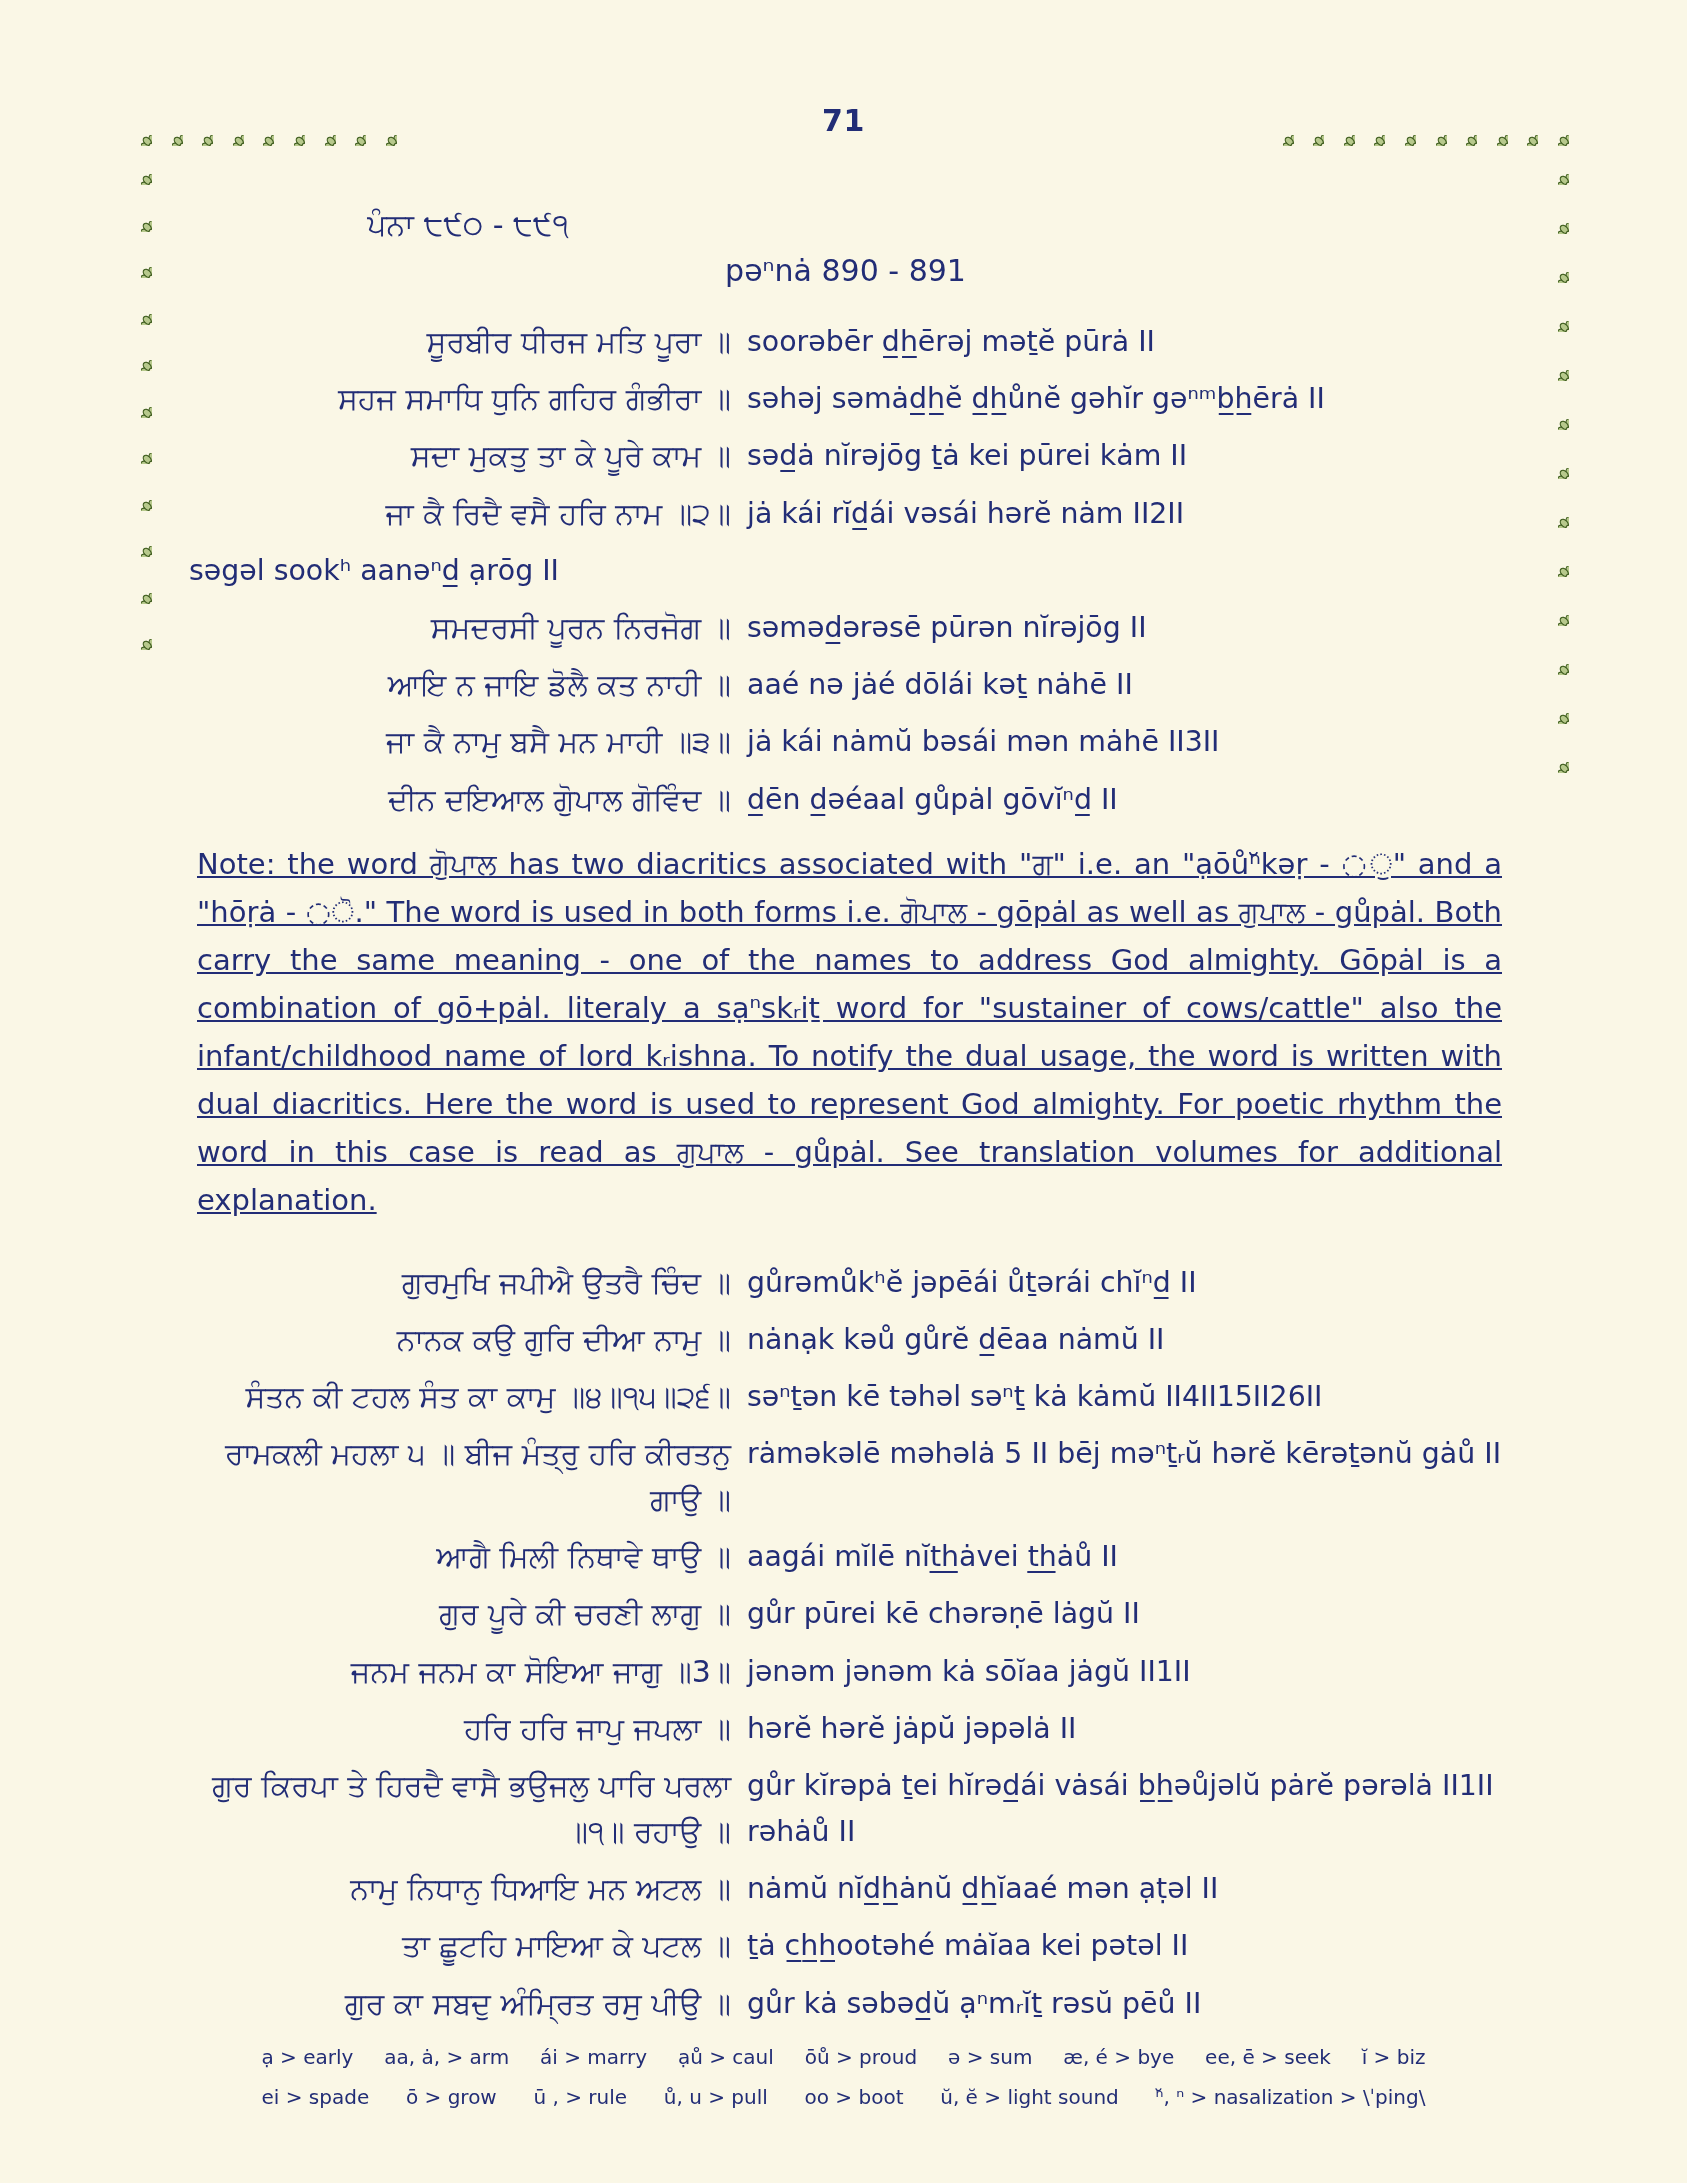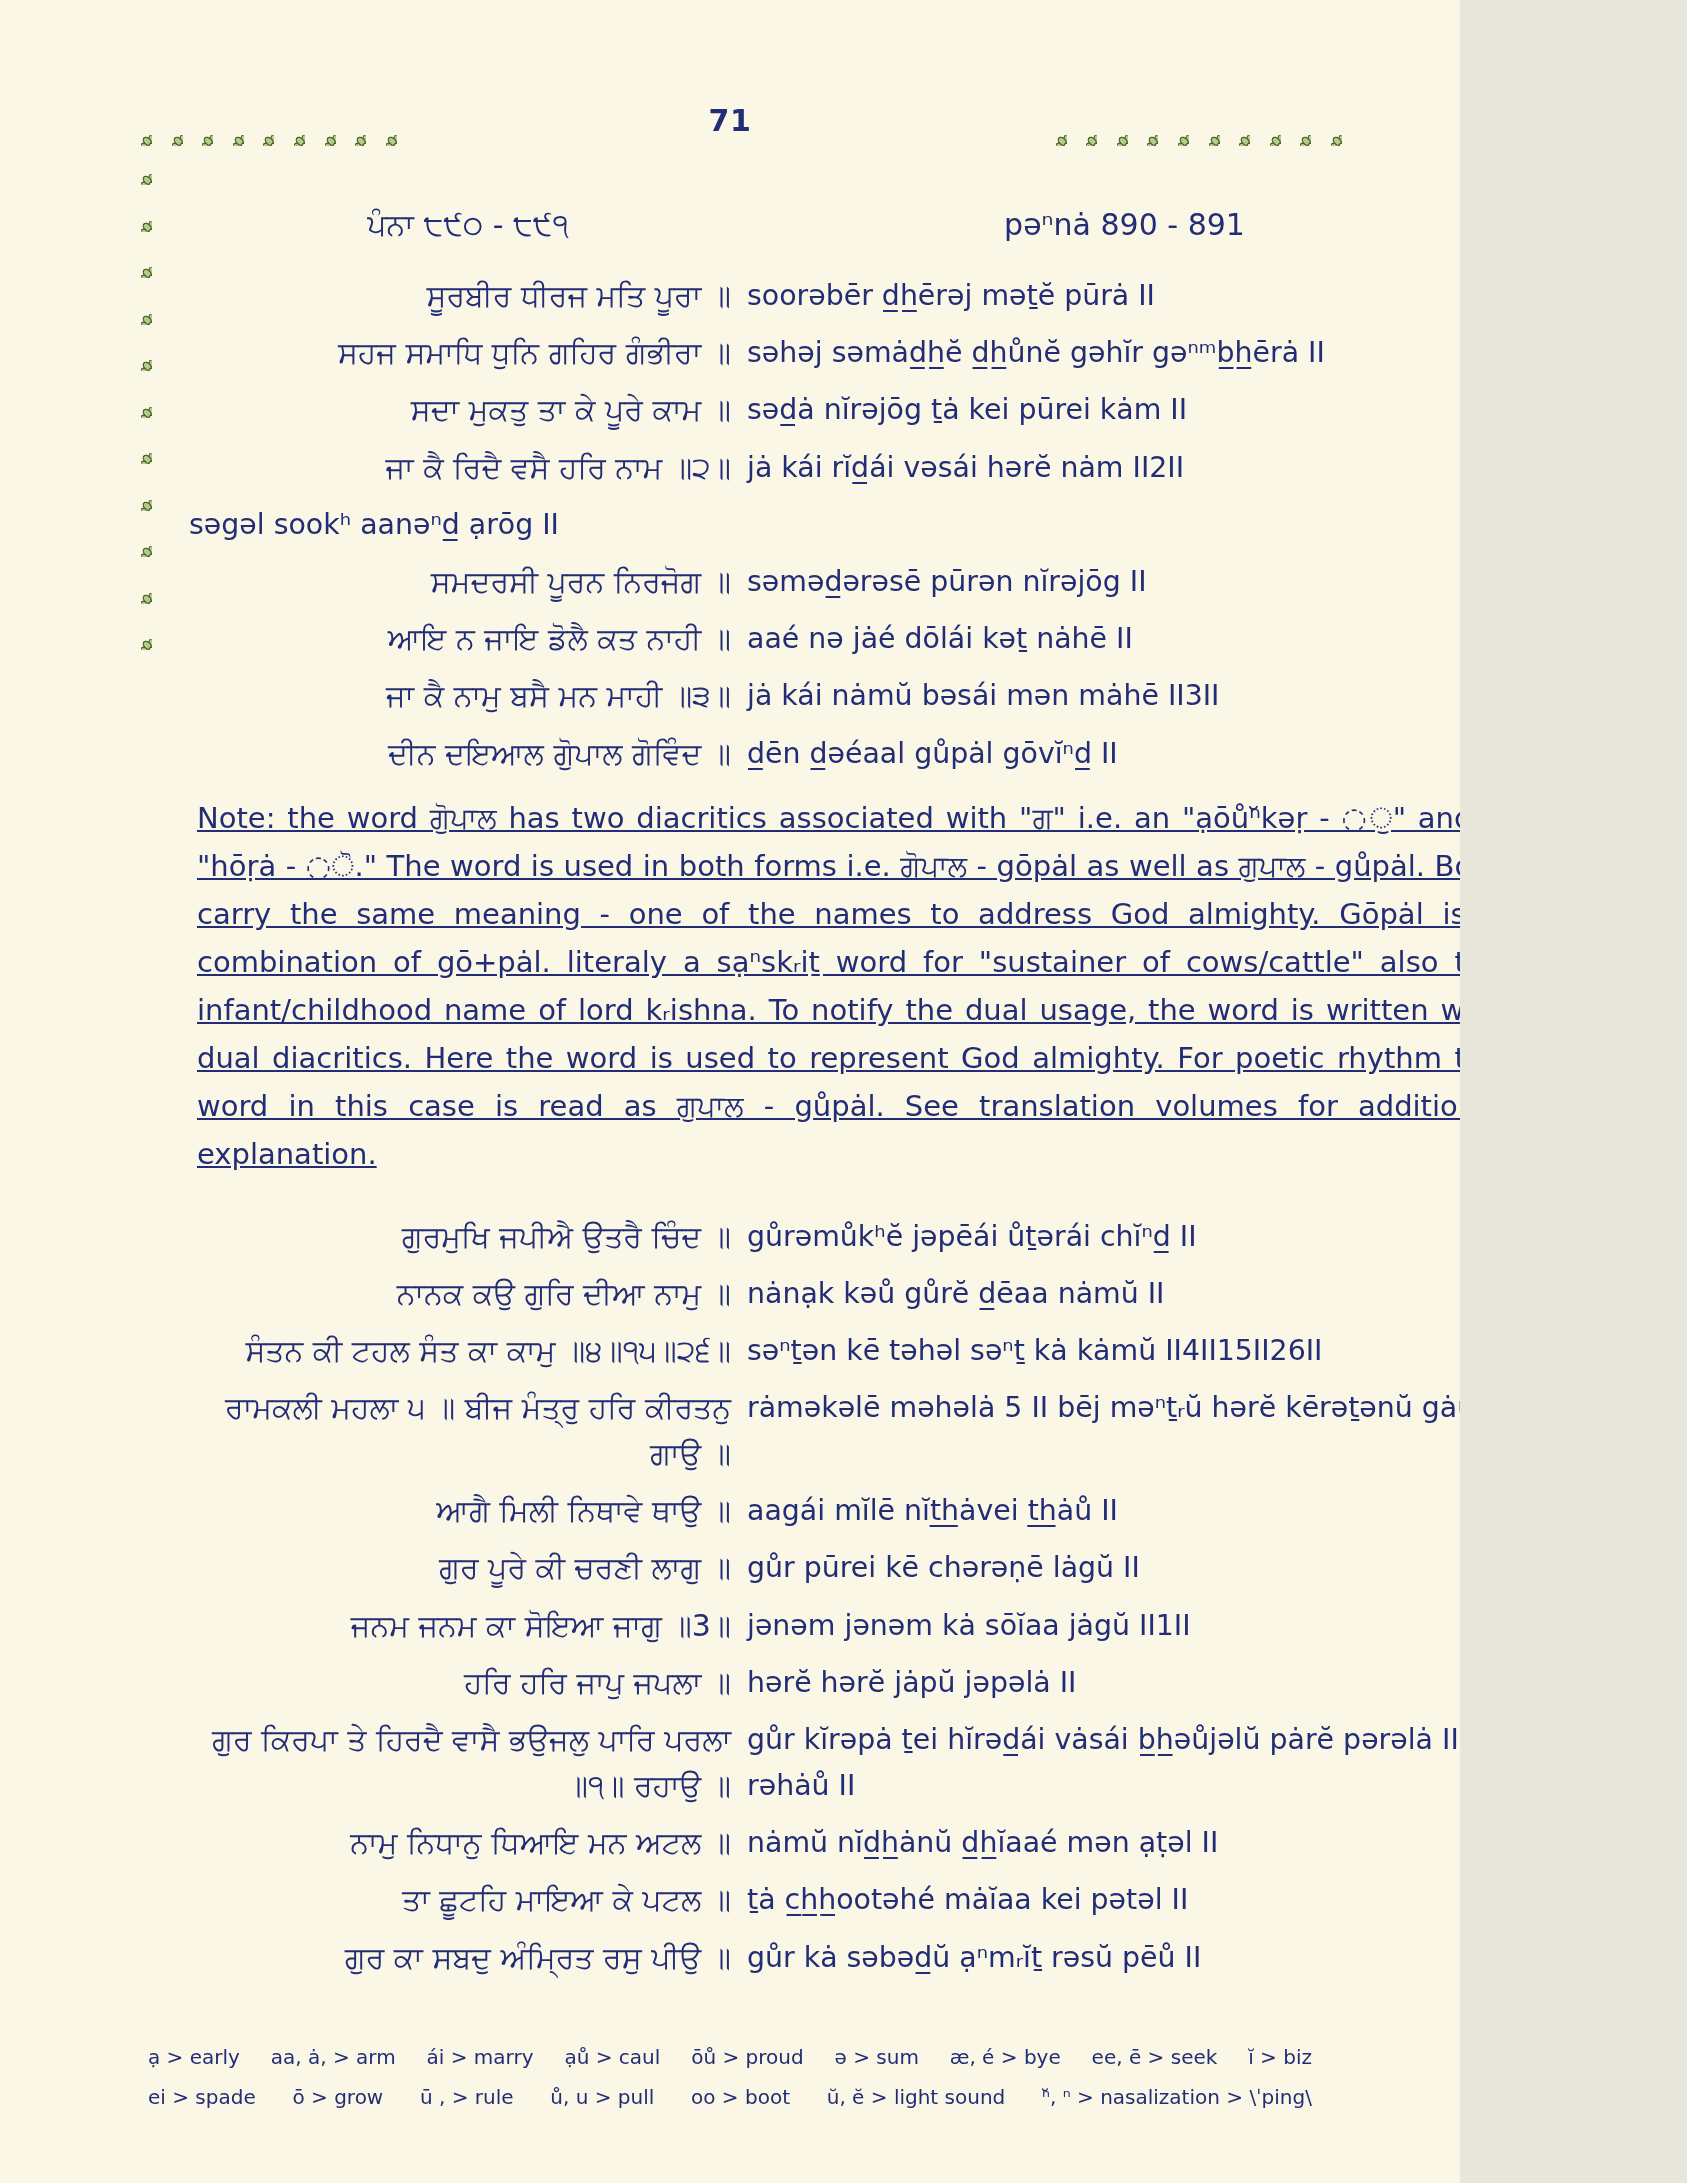--- a/index.html
+++ b/index.html
@@ -1,30 +1,30 @@
 <!DOCTYPE html>
 <html style="font-size:10.6px"><head>
 <meta charset="utf-8">
 <style>
   html,body{margin:0;padding:0;}
   body{background:#e8e6da;font-family:"DejaVu Sans","Liberation Sans",sans-serif;}
-  .page{position:relative;width:1460px;height:2183px;background:#FAF7E6;overflow:hidden;color:#222D76;}
+  .page{position:relative;width:1687px;height:2183px;background:#FAF7E6;overflow:hidden;color:#222D76;}
   .pageno{position:absolute;top:103px;left:0;width:100%;text-align:center;
           font-size:30px;font-weight:bold;letter-spacing:0.7px;}
   
   .flower{width:22px;height:22px;display:block;flex:0 0 auto;}
   .fl-row{position:absolute;display:flex;gap:8.6px;}
   .fl-col{position:absolute;display:flex;flex-direction:column;}
   #fl-top-left{top:124px;left:130px;}
   #fl-left{top:163px;left:130px;gap:24.5px;}
   #fl-top-right{top:124px;right:118px;}
   #fl-right{top:163px;left:1547px;gap:27px;}
   
   .content{position:absolute;left:189px;top:202px;width:1313px;}
-  .header-row{display:flex;font-size:30px;line-height:46px;margin-bottom:25px;}
+  .header-row{display:flex;font-size:30px;line-height:46px;margin-bottom:25px;flex-direction:column;}
   .header-left{width:558px;text-align:center;}
   .header-right{flex:1;text-align:center;}
   .verse-row{display:flex;align-items:flex-start;line-height:46px;margin-bottom:11.2px;}
   .cell-g{width:558px;padding-right:16px;box-sizing:border-box;font-size:30px;text-align:right;}
   .cell-t{flex:1;font-size:28.4px;}
   .note{font-size:29px;line-height:48px;text-align:justify;margin:17px 0 36px 8px;text-decoration:underline;}
   .legend{position:absolute;bottom:74px;left:50%;transform:translateX(-50%);
           width:1164px;font-size:20px;}
   .legend-row{display:flex;justify-content:space-between;align-items:baseline;white-space:nowrap;}
   .legend-row + .legend-row{margin-top:16px;}

